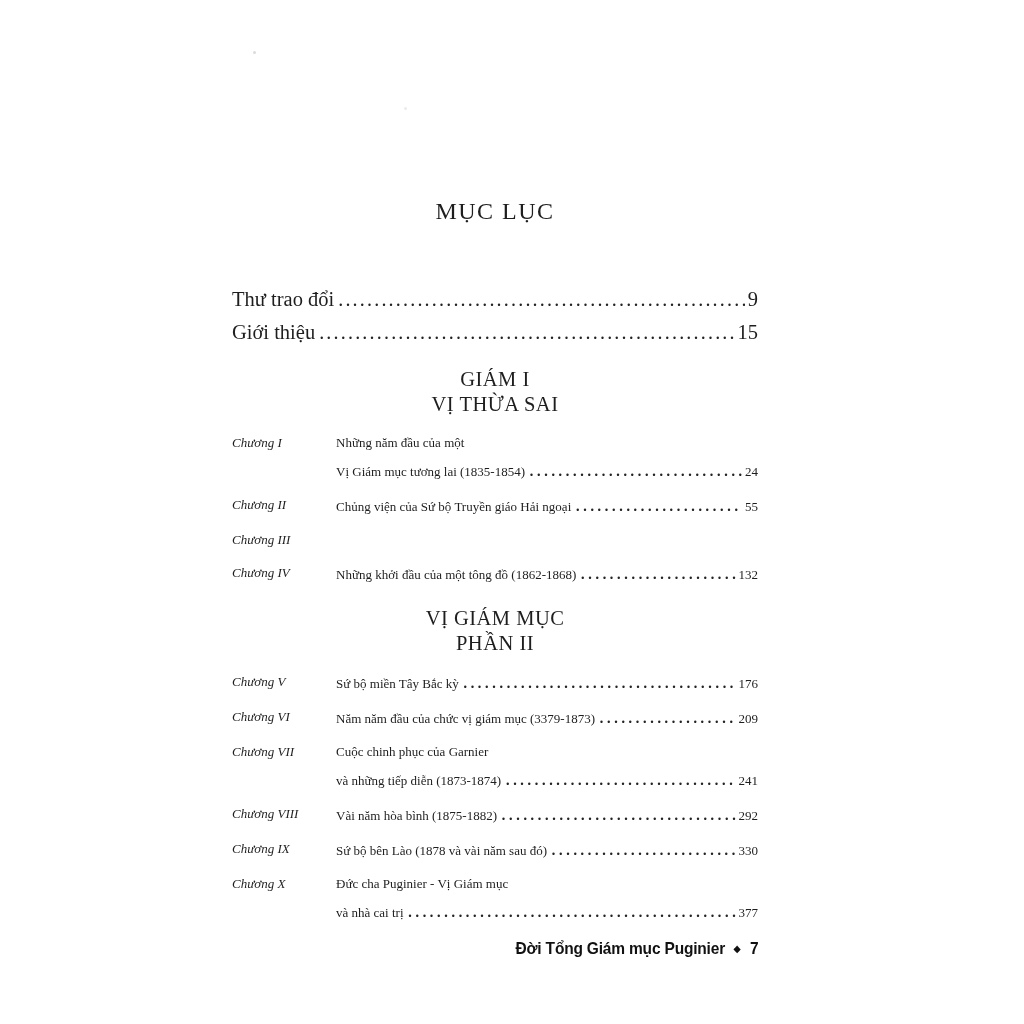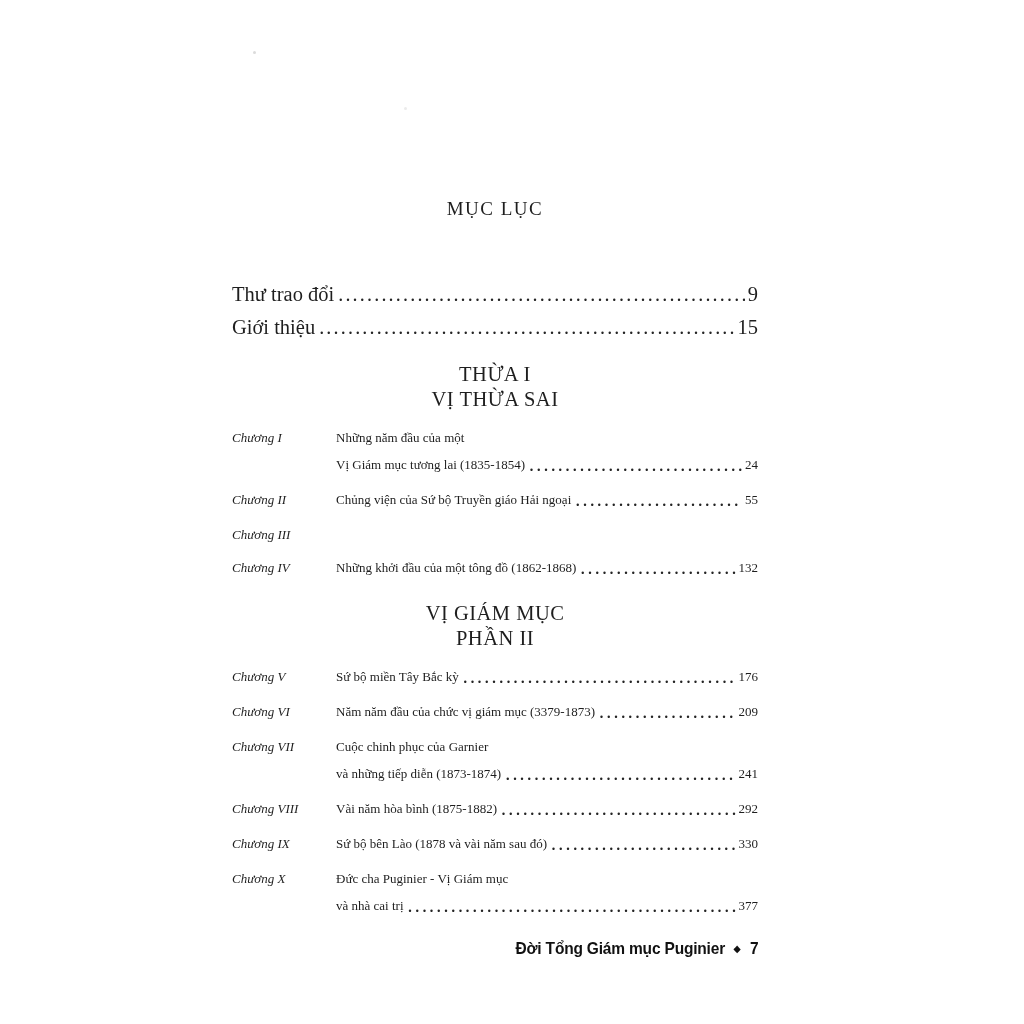--- a/index.html
+++ b/index.html
@@ -23,30 +23,30 @@
   }
   .content {
     position: absolute;
     left: 232px;
     top: 0;
     width: 526px;
   }
   .toc-title {
     margin-top: 198px;
     text-align: center;
-    font-size: 19px;
+    font-size: 24px;
     letter-spacing: 1.5px;
     font-weight: 400;
   }
   .front-matter {
     margin-top: 58px;
   }
   .toc-row {
     display: flex;
-    align-items: flex-start;
+    align-items: flex-end;
     width: 100%;
   }
   .front-matter .toc-row {
     line-height: 33px;
     font-size: 20.5px;
   }
   .toc-row .t { white-space: nowrap; flex: none; }
   .leader {
     flex: 1 1 auto;
     overflow: hidden;
@@ -133,21 +133,21 @@
   <div class="toc-row">
     <span class="t">Giới thiệu</span>
     <span class="leader"></span>
     <span class="pg">15</span>
   </div>
 </div>
 
     <div id="parts-container">
   <section class="part">
     <div class="part-heading">
-      <div>THỪA I</div>
+      <div>GIÁM I</div>
       <div>VỊ THỪA SAI</div>
     </div>
     <div class="chapters">
   <div class="chapter">
     <div class="ch-label">Chương I</div>
     <div class="ch-body">
                 <div class="line">Những năm đầu của một</div>
                 <div class="toc-row">
                   <span class="t">Vị Giám mục tương lai (1835-1854)</span>
                   <span class="leader"></span>

